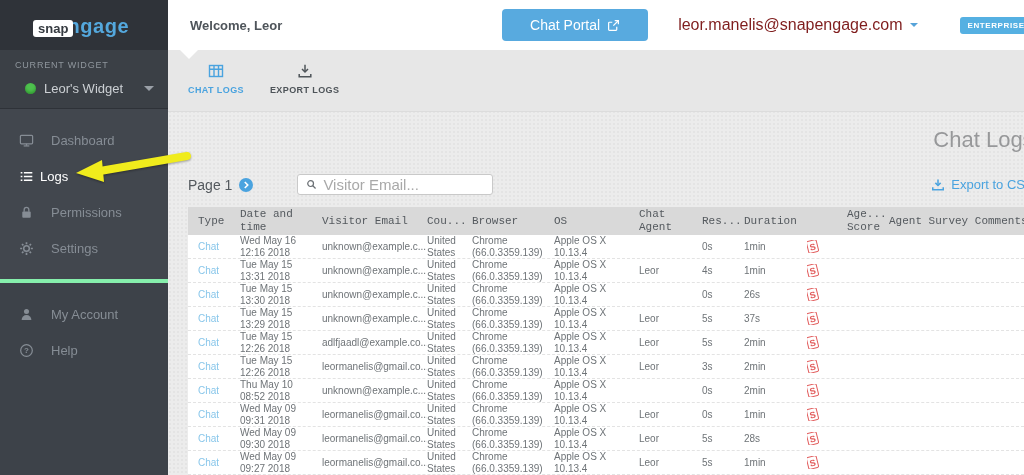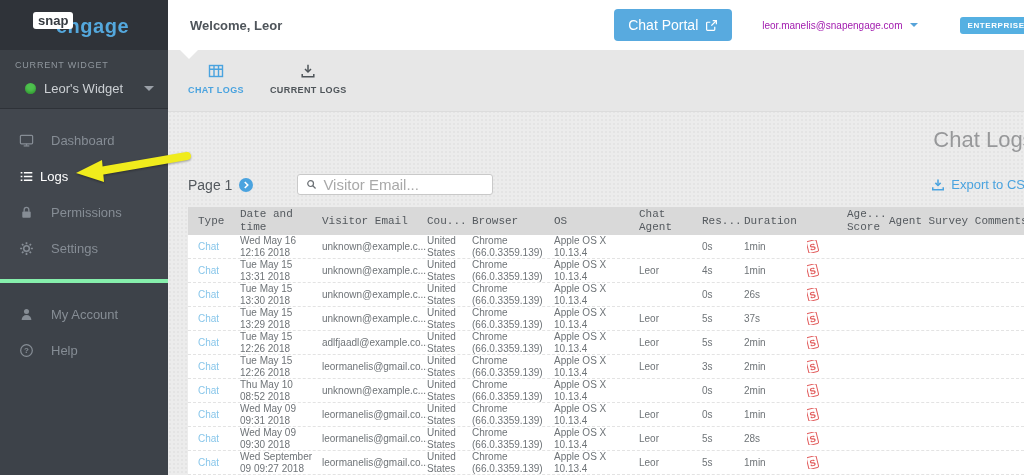--- a/index.html
+++ b/index.html
@@ -3,21 +3,21 @@
 <meta charset="utf-8">
 <style>
   * { margin:0; padding:0; box-sizing:border-box; }
   html,body { width:1024px; height:475px; overflow:hidden;
     font-family:"Liberation Sans","DejaVu Sans",sans-serif; background:#ececec; }
   .app { position:relative; width:1024px; height:475px; display:flex; }
 
   
   .sidebar { width:168px; height:475px; background:#42474e; display:flex; flex-direction:column; flex-shrink:0; }
   .logo-band { height:50px; background:#2f3339; position:relative; }
-  .logo-snap { position:absolute; left:33px; top:12px; background:#fff; color:#363b41;
+  .logo-snap { position:absolute; left:33px; top:20px; background:#fff; color:#363b41;
     font-size:13px; font-weight:bold; padding:1px 5px; border-radius:3px; z-index:2; }
   .logo-engage { position:absolute; left:56px; top:15px; color:#54a8dd; font-size:20px;
     font-weight:bold; letter-spacing:.5px; z-index:1; }
   .widget-section { background:#3b4046; border-bottom:1px solid #2e3238; }
   .widget-label { font-size:9px; letter-spacing:.8px; color:#8f969d; padding:10px 0 4px 15px; }
   .widget-row { display:flex; align-items:center; gap:8px; padding:7px 14px 12px 25px;
     color:#ccd0d4; font-size:13px; cursor:pointer; }
   .green-dot { width:11px; height:11px; border-radius:50%; background:#4ec14e;
     box-shadow:inset 0 -2px 3px rgba(0,90,0,.35); flex-shrink:0; }
   .caret-down { width:0; height:0; border-left:5px solid transparent; border-right:5px solid transparent;
@@ -26,23 +26,23 @@
   .nav-item { height:36px; display:flex; align-items:center; gap:17px; padding-left:19px;
     color:#868d95; font-size:13px; cursor:pointer; }
   .nav-item.active { color:#ffffff;gap:6px; }
   .nav-item svg { width:15px; height:15px; flex-shrink:0; }
   .nav-secondary { flex:1; margin-top:13px; background:#3d4249; border-top:4px solid #86efac; padding-top:13px; }
 
   
   .main { flex:1; display:flex; flex-direction:column; }
   .topbar { height:50px; background:#ffffff; display:flex; align-items:center; padding:0 22px 0 22px; }
   .welcome { font-size:13px; font-weight:bold; color:#4e545a; margin-right:auto; }
-  .chat-portal-btn { background:#58aadf; color:#fff; font-size:14px; padding:8px 14px;
+  .chat-portal-btn { background:#58aadf; color:#fff; font-size:14px; padding:8px 28px;
     border-radius:4px; display:flex; align-items:center; gap:7px; cursor:pointer; border:none; }
-  .account { display:flex; align-items:center; gap:7px; color:#a21caf; font-size:10px;
+  .account { display:flex; align-items:center; gap:7px; color:#7f1d1d; font-size:16px;
     margin-left:30px; margin-right:42px; cursor:pointer; }
   .account .caret-down { border-top-color:#56a3d9; border-left-width:4px; border-right-width:4px; border-top-width:4px; }
   .plan-badge { background:#55b0e2; color:#fff; font-size:8px; font-weight:bold; letter-spacing:.6px;
     padding:4px 8px; border-radius:3px; }
 
   .lower { flex:1; background-image:radial-gradient(rgba(0,0,0,.035) 1px, transparent 1px);
     background-size:4px 4px; display:flex; flex-direction:column; }
   .tabbar { height:62px; background:#e7e7e7; border-bottom:1px solid #dcdcdc;
     display:flex; gap:26px; padding-left:20px; position:relative; flex-shrink:0; }
   .notch { position:absolute; left:12px; top:0; width:0; height:0;
@@ -181,21 +181,21 @@
               <path d="M1.5 6.2h13M6 2.5v11M10.5 2.5v11"></path>
             </svg>
           <span>CHAT LOGS</span>
         </div>
         <div class="tab">
           <svg viewBox="0 0 16 16" fill="none" stroke="currentColor" stroke-width="1.5">
             <path d="M8 1.8v7"></path>
               <path d="M5 6l3 3 3-3"></path>
               <path d="M2.2 11v2.8h11.6V11"></path>
             </svg>
-          <span>CURRENT LOGS</span>
+          <span>EXPORT LOGS</span>
         </div>
       </div>
 
       <div class="content">
         <div class="page-title">Chat Logs</div>
 
         <div class="controls">
           <span class="page-label">Page 1</span>
           <svg class="next-icon" viewBox="0 0 16 16">
             <circle cx="8" cy="8" r="8" fill="#4aa3df"></circle>
@@ -355,21 +355,21 @@
     <span class="td">Apple OS X 10.13.4</span>
     <span class="td">Leor</span>
     <span class="td">5s</span>
     <span class="td">28s</span>
     <span class="td"><span class="stamp">S</span></span>
     <span class="td"></span>
     <span class="td"></span>
   </div>
               <div class="tr">
     <span class="td"><a class="chat-link">Chat</a></span>
-    <span class="td">Wed September 09 09:27 2018</span>
+    <span class="td">Wed May 09 09:27 2018</span>
     <span class="td email">leormanelis@gmail.co...</span>
     <span class="td">United States</span>
     <span class="td">Chrome (66.0.3359.139)</span>
     <span class="td">Apple OS X 10.13.4</span>
     <span class="td">Leor</span>
     <span class="td">5s</span>
     <span class="td">1min</span>
     <span class="td"><span class="stamp">S</span></span>
     <span class="td"></span>
     <span class="td"></span>

